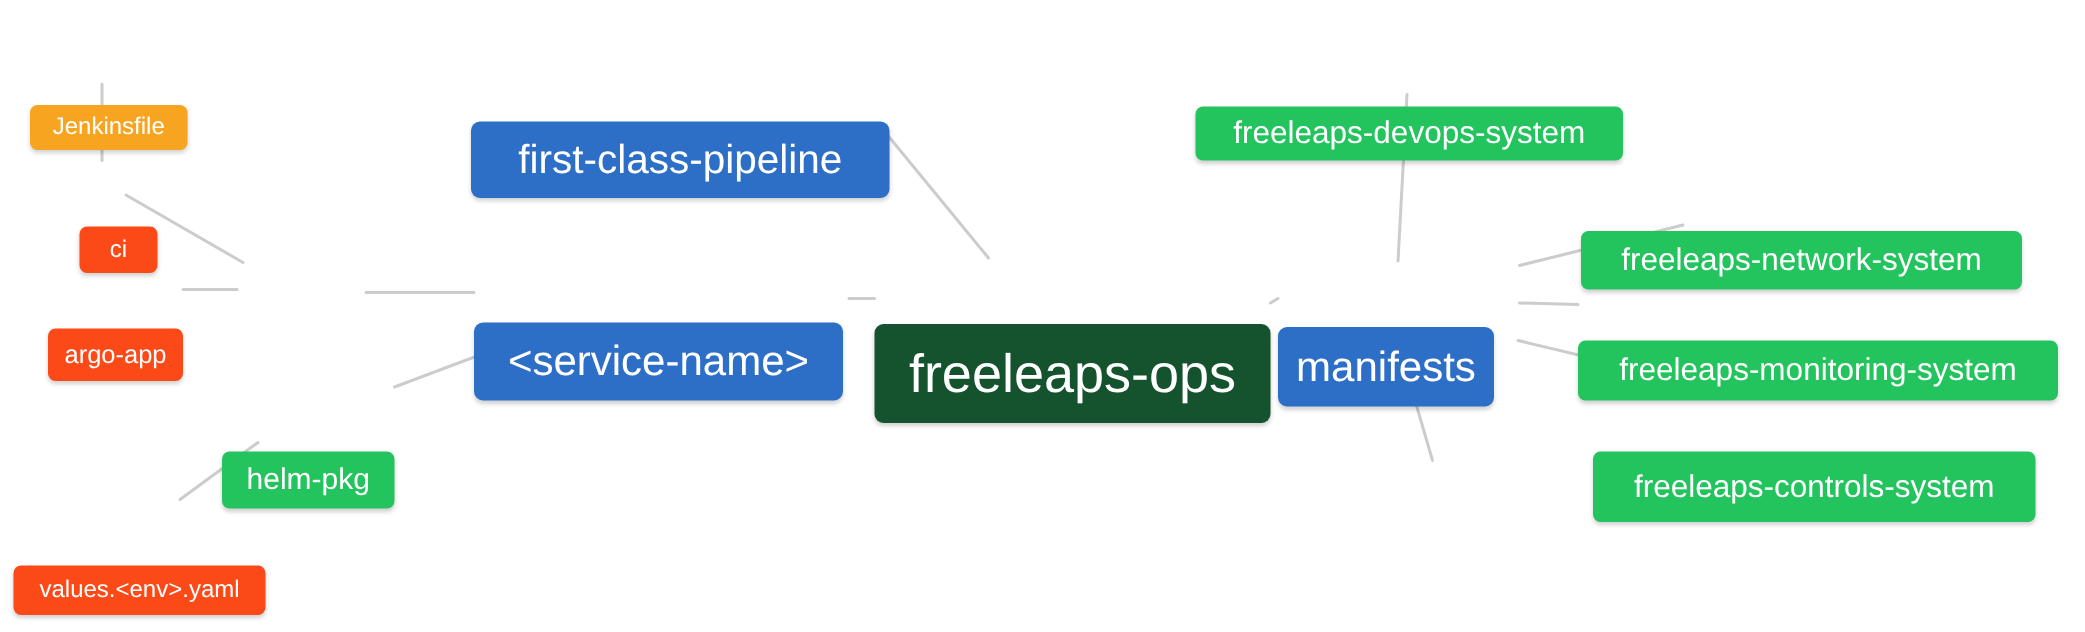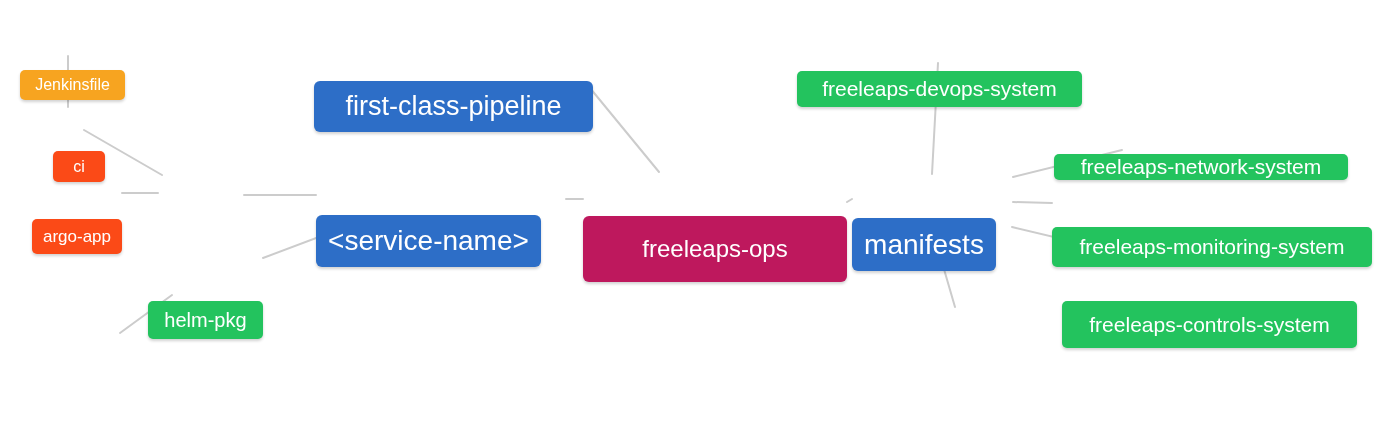--- a/index.html
+++ b/index.html
@@ -34,21 +34,21 @@
     justify-content: center;
     color: #ffffff;
     border-radius: 5px;
     box-shadow: 0 2px 3px rgba(0,0,0,0.18);
     white-space: nowrap;
     box-sizing: border-box;
     cursor: pointer;
     user-select: none;
     margin-top: 44px;
   }
-  .node--root    { background: #be185d; border-radius: 6px; font-size: 24px; }
+  .node--root    { background: #14532d; border-radius: 6px; font-size: 36px; }
   .node--blue    { background: #2d6ec7; border-radius: 6px; font-size: 27px; text-align: center; }
   .node--green   { background: #23c35e; font-size: 21px; }
   .node--green-sm{ background: #23c35e; font-size: 20px; }
   .node--red     { background: #fb4a17; font-size: 16px; }
   .node--orange  { background: #f7a420; font-size: 16px; }
 </style>
 </head>
 <body>
 
 <div class="canvas">
@@ -72,31 +72,32 @@
 
   <div class="node node--orange" style="left:20px; top:26px; width:105px; height:30px;">Jenkinsfile</div>
 
   <div class="node node--red" style="left:53px; top:107px; width:52px; height:31px;">ci</div>
 
   <div class="node node--red" style="left:32px; top:175px; width:90px; height:35px; font-size:17px;">argo-app</div>
 
 
   <div class="node node--green-sm" style="left:148px; top:257px; width:115px; height:38px;">helm-pkg</div>
 
+  <div class="node node--red" style="left:9px; top:333px; width:168px; height:33px;">values.&lt;env&gt;.yaml</div>
 
   <div class="node node--blue" style="left:314px; top:37px; width:279px; height:51px;">first-class-pipeline</div>
 
-  <div class="node node--blue" style="left:316px; top:171px; width:225px; height:52px; font-size:28px;">&lt;service-name&gt;</div>
+  <div class="node node--blue" style="left:316px; top:171px; width:246px; height:52px; font-size:28px;">&lt;service-name&gt;</div>
 
   <div class="node node--root" style="left:583px; top:172px; width:264px; height:66px;">freeleaps-ops</div>
 
   <div class="node node--blue" style="left:852px; top:174px; width:144px; height:53px; font-size:28px;">manifests</div>
 
   <div class="node node--green" style="left:797px; top:27px; width:285px; height:36px;">freeleaps-devops-system</div>
 
-  <div class="node node--green" style="left:1054px; top:110px; width:294px; height:26px;">freeleaps-network-system</div>
+  <div class="node node--green" style="left:1054px; top:110px; width:294px; height:39px;">freeleaps-network-system</div>
 
   <div class="node node--green" style="left:1052px; top:183px; width:320px; height:40px;">freeleaps-monitoring-system</div>
 
   <div class="node node--green" style="left:1062px; top:257px; width:295px; height:47px;">freeleaps-controls-system</div>
 
 
 </div>
 
 </body></html>

